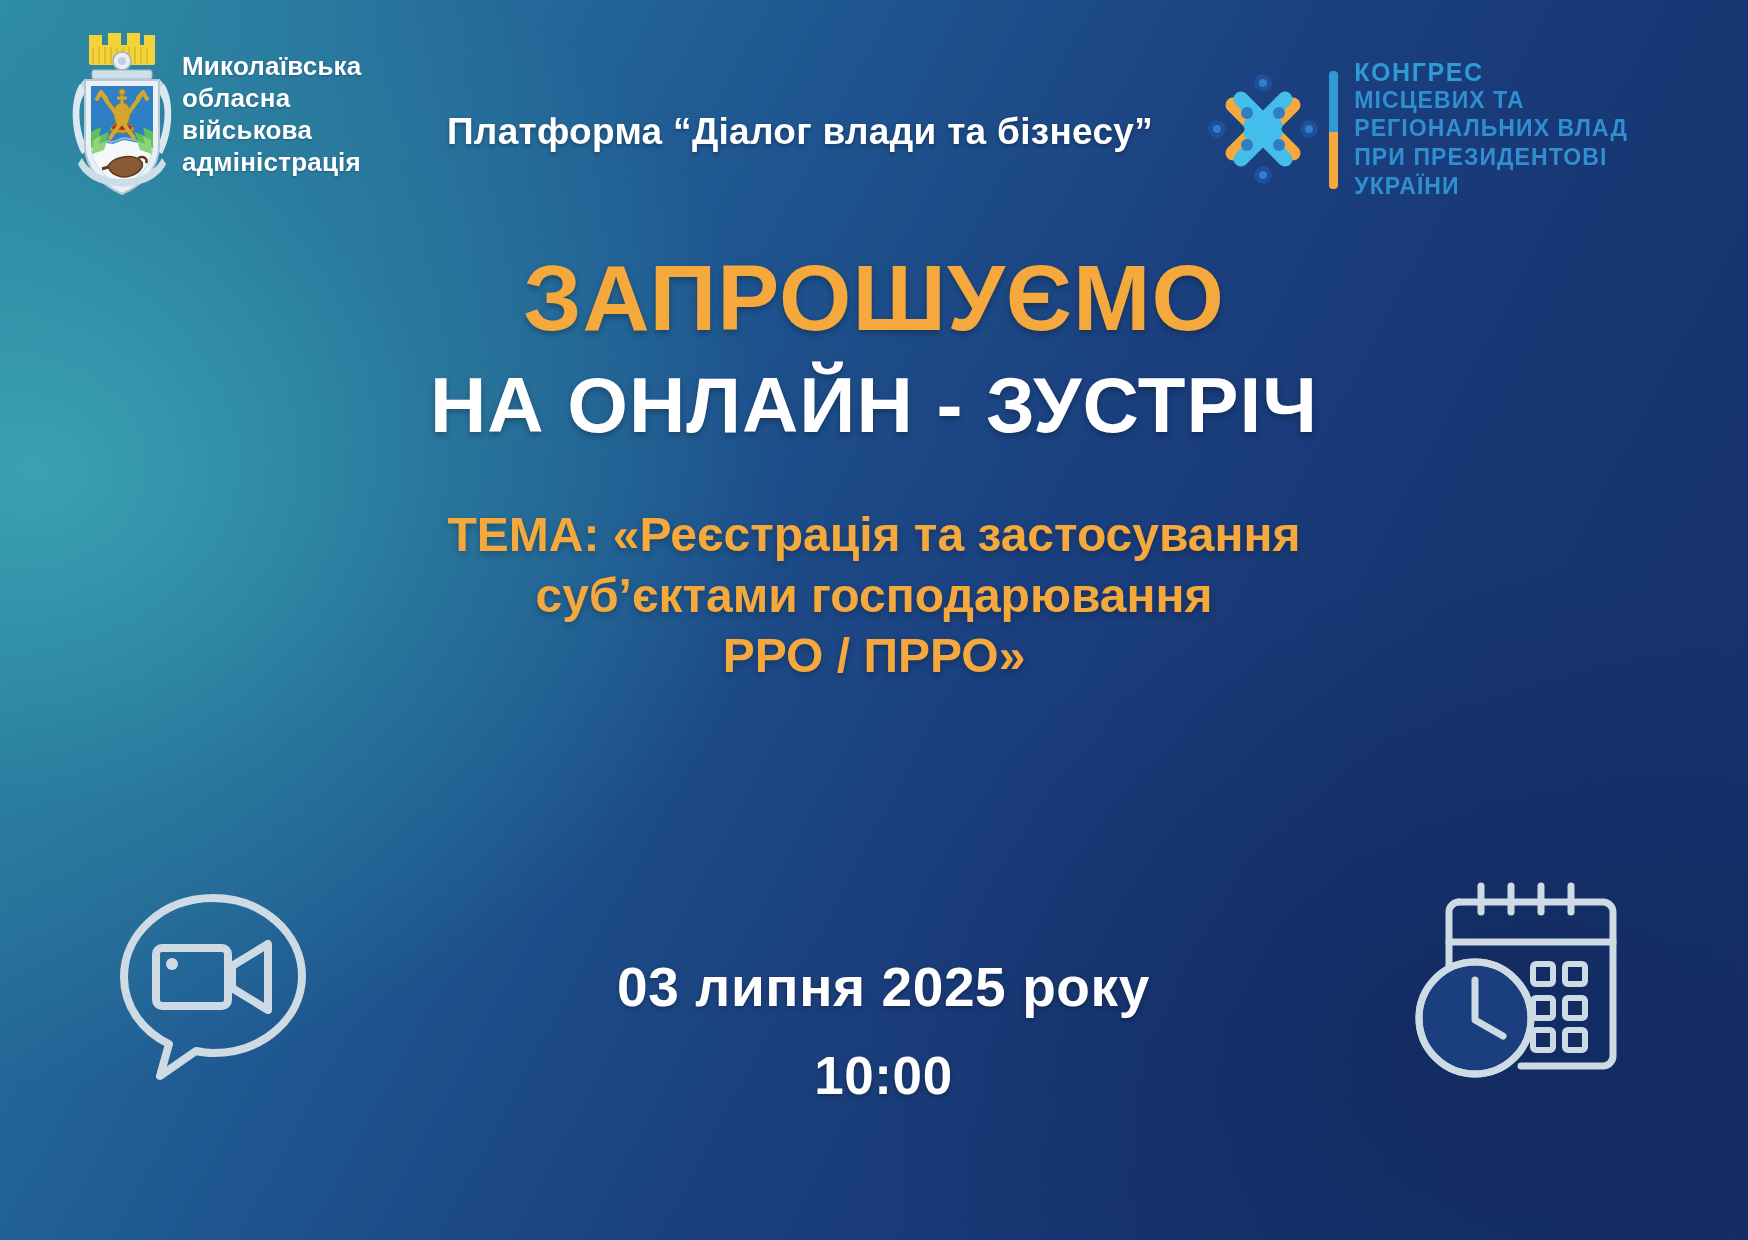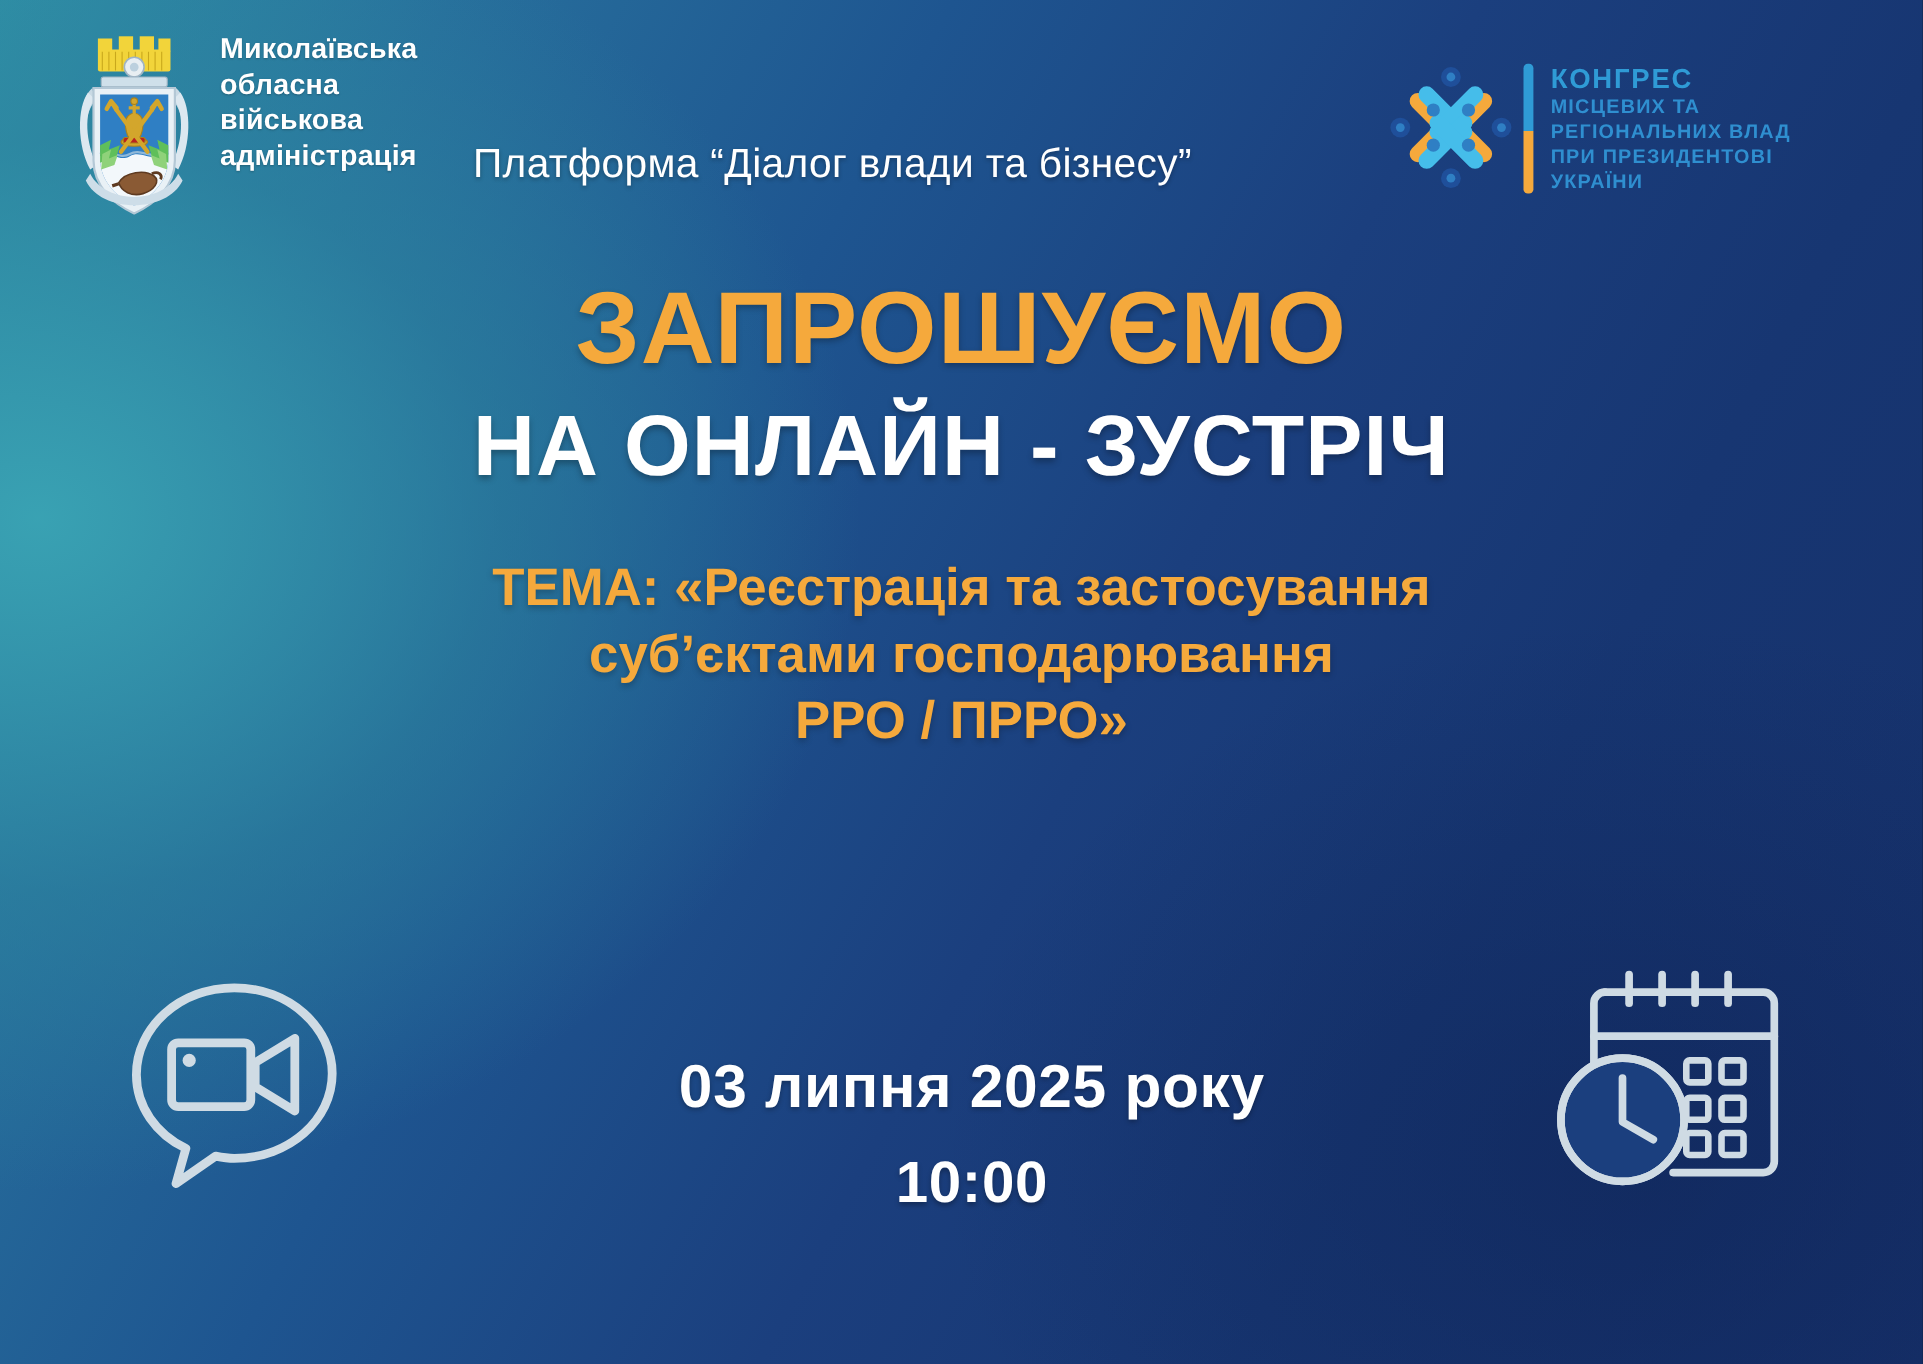--- a/index.html
+++ b/index.html
@@ -31,41 +31,41 @@
     position: absolute;
     top: 0; left: 0; right: 0;
     height: 210px;
     z-index: 5;
   }
   .crest-block {
     position: absolute;
     left: 62px;
     top: 28px;
     display: flex;
-    align-items: flex-start;
-    gap: 18px;
+    align-items: center;
+    gap: 0;
   }
   .crest { width: 120px; height: 172px; display:block; }
   .crest-text {
     color: #ffffff;
     font-size: 26px;
     font-weight: bold;
     line-height: 1.24;
     letter-spacing: 0.2px;
     text-shadow: 0 1px 2px rgba(0,0,0,0.25);
   }
   .platform-title {
     position: absolute;
     left: 430px;
-    top: 128px;
+    top: 111px;
     width: 740px;
-    text-align: left;
+    text-align: center;
     color: #ffffff;
     font-size: 37px;
-    font-weight: normal;
+    font-weight: bold;
     letter-spacing: 0.3px;
     text-shadow: 0 2px 4px rgba(0,0,0,0.3);
     white-space: nowrap;
   }
   .congress {
     position: absolute;
     right: 120px;
     top: 56px;
     display: flex;
     align-items: center;
@@ -83,21 +83,21 @@
   .congress-text { padding-top: 4px; }
   .congress-text .c-line1 {
     color: #2f9bd6;
     font-size: 25px;
     font-weight: bold;
     letter-spacing: 1.6px;
     line-height: 1.02;
   }
   .congress-text .c-rest {
     color: #2f8fd0;
-    font-size: 18px;
+    font-size: 23px;
     font-weight: bold;
     letter-spacing: 1.1px;
     line-height: 1.26;
   }
 
   
   .main {
     position: absolute;
     top: 252px;
     left: 0; right: 0;

